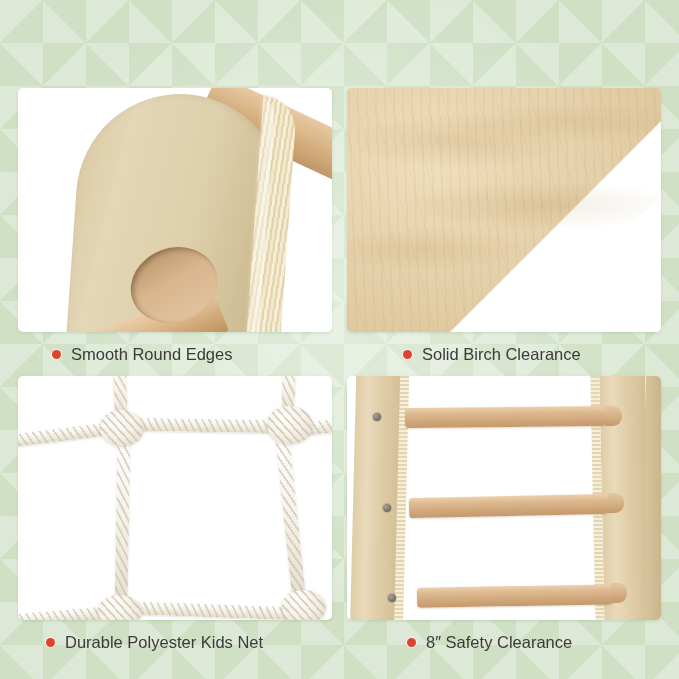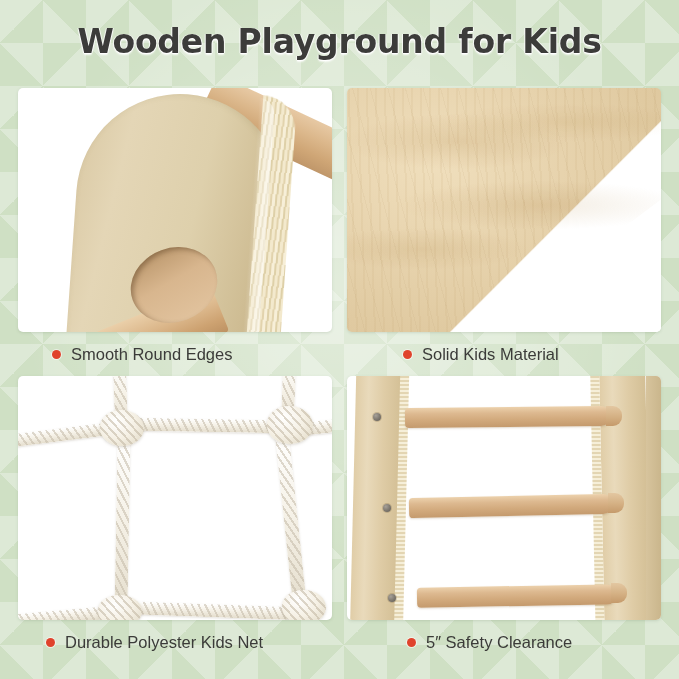--- a/index.html
+++ b/index.html
@@ -155,21 +155,20 @@
     position:absolute;width:8px;height:8px;border-radius:50%;
     background:radial-gradient(circle at 35% 32%, #a7a198 0%, #7d776e 55%, #5e5952 100%);
     box-shadow:0 0 0 1px rgba(120,100,70,.28);
   }
 </style>
 </head>
 <body>
 
 <div class="poster">
 
-  <div class="title">Wooden Playground for Kids</div>
 
   <div class="cell" style="left:18px;top:88px;width:314px;height:268px;">
     <div class="photo p1" style="width:314px;height:244px;">
       <div class="rodtop"></div>
       <div class="board"></div>
       <div class="edgeply"></div>
       <div class="edgeshine"></div>
       <div class="rodbot"></div>
       <div class="hole"></div>
     </div>
@@ -180,21 +179,21 @@
   </div>
 
   <div class="cell" style="left:347px;top:88px;width:314px;height:268px;">
     <div class="photo p2" style="width:314px;height:244px;">
       <div class="grainA"></div>
       <div class="whitecut"></div>
     </div>
   </div>
   <div class="cap" style="left:403px;top:345px;">
     <span class="dot"></span>
-    <span>Solid Kids Material</span>
+    <span>Solid Birch Clearance</span>
   </div>
 
   <div class="cell" style="left:18px;top:376px;width:314px;height:268px;">
     <div class="photo p3" style="width:314px;height:244px;">
 
         <div class="rope" style="left:-20px;top:52px;width:130px;height:13px;transform:rotate(-7deg);"></div>
         <div class="rope" style="left:108px;top:43px;width:160px;height:13px;transform:rotate(1deg);"></div>
         <div class="rope" style="left:280px;top:44px;width:60px;height:13px;transform:rotate(-6deg);"></div>
         <div class="rope" style="left:-20px;top:234px;width:130px;height:13px;transform:rotate(-5deg);"></div>
         <div class="rope" style="left:104px;top:228px;width:170px;height:13px;transform:rotate(2deg);"></div>
@@ -232,16 +231,16 @@
       <div class="rung" style="left:70px;top:210px;width:200px;transform:rotate(-1deg);"></div>
       <div class="rungcap" style="left:264px;top:207px;"></div>
 
       <div class="screw" style="left:26px;top:37px;"></div>
       <div class="screw" style="left:36px;top:128px;"></div>
       <div class="screw" style="left:41px;top:218px;"></div>
     </div>
   </div>
   <div class="cap" style="left:407px;top:633px;">
     <span class="dot"></span>
-    <span>5″ Safety Clearance</span>
+    <span>8″ Safety Clearance</span>
   </div>
 
 </div>
 
 </body></html>

